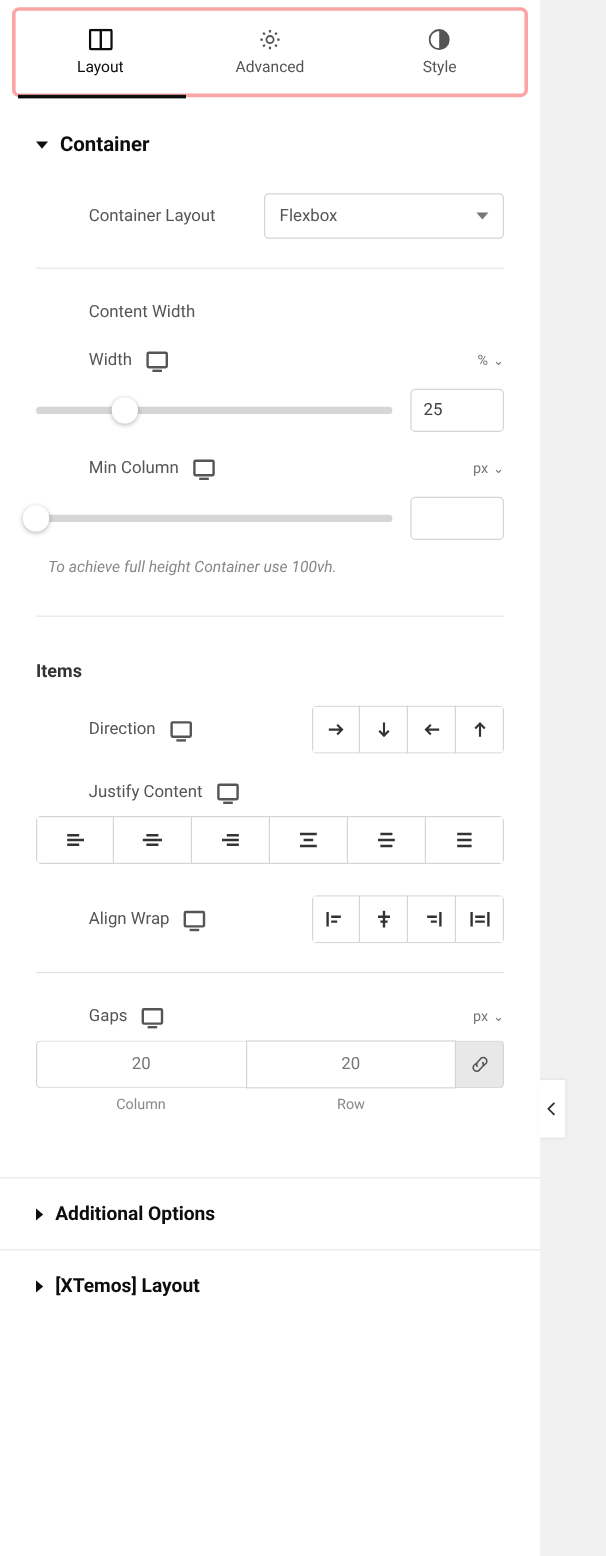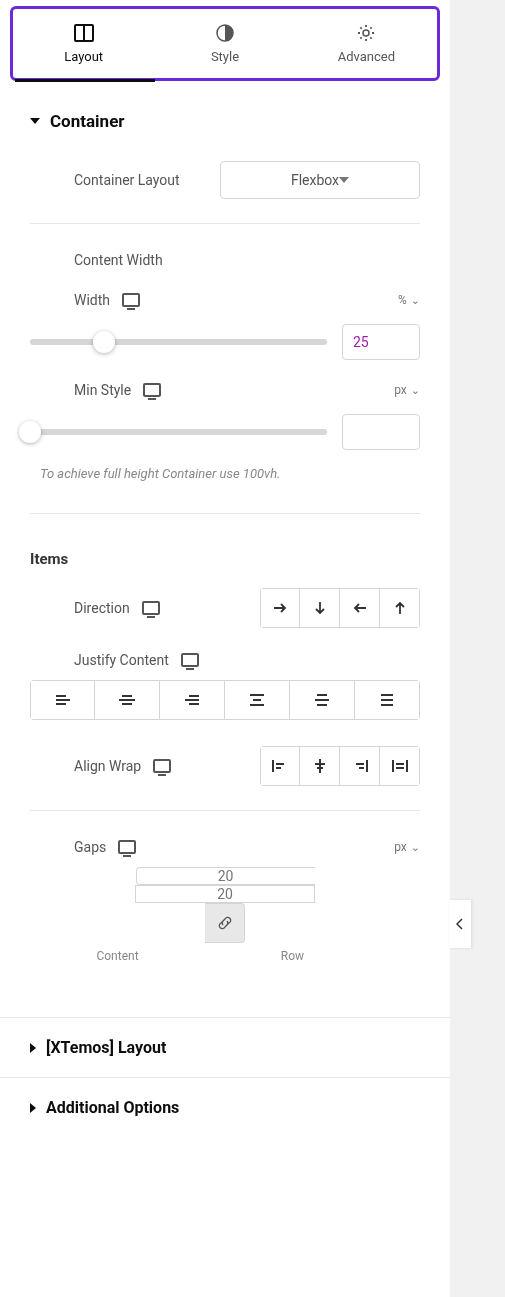--- a/index.html
+++ b/index.html
@@ -2,67 +2,67 @@
 <html><head>
 <meta charset="utf-8">
 <style>
   * { box-sizing: border-box; margin: 0; padding: 0; font-family: -apple-system, BlinkMacSystemFont, "Segoe UI", Roboto, sans-serif; }
   body { background: #fff; width: 505px; height: 1297px; position: relative; }
   .panel { width: 450px; background: #fff; position: relative; }
   .right-strip { position: absolute; left: 450px; top: 0; width: 55px; height: 1297px; background: #f1f1f1; }
   .collapse-btn { position: absolute; left: 449px; top: 900px; width: 22px; height: 48px; background: #fff; box-shadow: 1px 0 3px rgba(0,0,0,0.1); display: flex; align-items: center; justify-content: center; font-size: 14px; color: #333; z-index: 10; }
 
   
-  .tabbar { display: flex; height: 75px; position: relative; border: 3px solid #6d28d9; border-radius: 6px; margin: 6px 10px 10px 10px; }
+  .tabbar { display: flex; height: 75px; position: relative; border: 3px solid #fca5a5; border-radius: 6px; margin: 6px 10px 10px 10px; }
   .tab { flex: 1; display: flex; flex-direction: column; align-items: center; justify-content: center; cursor: pointer; color: #555; gap: 6px; }
   .tab.active { color: #0c0d0e; }
   .tab-icon { width: 20px; height: 20px; display: flex; align-items: center; justify-content: center; }
   .tab-label { font-size: 13px; }
   .active-underline { position: absolute; left: 2px; bottom: -4px; width: 140px; height: 3px; background: #0c0d0e; }
 
   .content { padding: 0 30px; }
   .section-header { display: flex; align-items: center; gap: 10px; padding: 20px 0 18px 0; font-weight: 700; font-size: 17px; color: #0c0d0e; cursor: pointer; }
   .caret { width: 0; height: 0; display: inline-block; }
   .caret-down { border-left: 5px solid transparent; border-right: 5px solid transparent; border-top: 6px solid #0c0d0e; }
   .caret-right { border-top: 5px solid transparent; border-bottom: 5px solid transparent; border-left: 6px solid #0c0d0e; }
 
   hr.sep { border: none; border-top: 1px solid #e6e6e6; margin: 12px 0 16px 0; }
 
   
   .row { display: flex; align-items: center; justify-content: space-between; padding: 12px 0; }
   .row-label { font-size: 14px; color: #555; display: flex; align-items: center; gap: 12px; margin-left: 44px; }
 
-  .select { display: flex; align-items: center; justify-content: center; border: 1px solid #d5d5d5; border-radius: 4px; height: 38px; padding: 0 12px; min-width: 200px; font-size: 14px; color: #555; background: #fff; cursor: pointer; }
+  .select { display: flex; align-items: center; justify-content: space-between; border: 1px solid #d5d5d5; border-radius: 4px; height: 38px; padding: 0 12px; min-width: 200px; font-size: 14px; color: #555; background: #fff; cursor: pointer; }
   .select .sel-caret { border-left: 5px solid transparent; border-right: 5px solid transparent; border-top: 6px solid #777; }
 
   .unit-picker { display: flex; align-items: center; gap: 4px; font-size: 12px; color: #777; cursor: pointer; }
   .unit-picker .chev { font-size: 11px; }
 
   
   .slider-wrap { display: flex; align-items: center; gap: 15px; padding: 4px 0 10px 0; }
   .slider { position: relative; flex: 1; height: 6px; background: #d6d6d6; border-radius: 3px; }
   .slider-thumb { position: absolute; top: 50%; transform: translate(-50%, -50%); width: 22px; height: 22px; border-radius: 50%; background: #fff; box-shadow: 0 1px 4px rgba(0,0,0,0.3); }
-  .num-input { width: 78px; height: 36px; border: 1px solid #d5d5d5; border-radius: 4px; padding: 0 10px; font-size: 14px; color: #a21caf; }
+  .num-input { width: 78px; height: 36px; border: 1px solid #d5d5d5; border-radius: 4px; padding: 0 10px; font-size: 14px; color: #404040; }
 
   .hint { font-size: 13px; color: #888; font-style: italic; padding: 6px 0 20px 0; margin-left: 10px; }
 
   .sub-title { font-weight: 700; font-size: 15px; color: #333; padding: 20px 0 8px 0; }
 
   
   .btn-group { display: inline-flex; border-radius: 4px; overflow: hidden; }
   .btn-group .bg-btn { width: 40px; height: 40px; border: 1px solid #d5d5d5; background: #fff; display: flex; align-items: center; justify-content: center; cursor: pointer; color: #333; font-size: 16px; }
   .btn-group .bg-btn + .bg-btn { border-left: none; }
   .btn-group.wide .bg-btn { width: 65px; }
   .btn-group-row { display: flex; justify-content: flex-start; padding: 8px 0 14px 0; }
 
   .responsive-icon { width: 18px; height: 14px; border: 2px solid #555; border-radius: 2px; position: relative; display: inline-block; }
   .responsive-icon::after { content: ''; position: absolute; bottom: -5px; left: 50%; transform: translateX(-50%); width: 8px; height: 2px; background: #555; }
 
   
-  .gaps-wrap { display: flex; align-items: center; gap: 0; flex-direction: column; }
+  .gaps-wrap { display: flex; align-items: center; gap: 0; }
   .gaps-wrap input { flex: 1; height: 40px; border: 1px solid #d5d5d5; text-align: center; font-size: 14px; color: #777; min-width: 0; }
   .gaps-wrap input:first-child { border-radius: 4px 0 0 4px; border-right: none; }
   .gaps-wrap .link-btn { width: 40px; height: 40px; border: 1px solid #d5d5d5; border-left: none; border-radius: 0 4px 4px 0; background: #e8e8e8; display: flex; align-items: center; justify-content: center; cursor: pointer; }
   .gap-labels { display: flex; padding-top: 6px; font-size: 12px; color: #888; }
   .gap-labels span { flex: 1; text-align: center; }
   .gap-labels .spacer { width: 40px; flex: none; }
 
   .wrap-hint { font-size: 13px; color: #888; font-style: italic; padding: 6px 0 28px 0; line-height: 1.5; }
 
   .bottom-sections { margin-top: 20px; }
@@ -88,35 +88,35 @@
         <svg width="20" height="18" viewBox="0 0 20 18">
             <rect x="1" y="1" width="18" height="16" rx="1" stroke="#0c0d0e" stroke-width="2" fill="none"></rect>
             <line x1="10" y1="1" x2="10" y2="17" stroke="#0c0d0e" stroke-width="2"></line>
           </svg>
       </span>
       <span class="tab-label">Layout</span>
     </div>
     <div class="tab">
       <span class="tab-icon">
         <svg width="18" height="18" viewBox="0 0 18 18">
+            <circle cx="9" cy="9" r="3" fill="none" stroke="#555" stroke-width="1.5"></circle>
+            <path d="M9 1v2M9 15v2M1 9h2M15 9h2M3.3 3.3l1.4 1.4M13.3 13.3l1.4 1.4M14.7 3.3l-1.4 1.4M4.7 13.3l-1.4 1.4" stroke="#555" stroke-width="1.8"></path>
+          </svg>
+      </span>
+      <span class="tab-label">Advanced</span>
+    </div>
+    <div class="tab">
+      <span class="tab-icon">
+        <svg width="18" height="18" viewBox="0 0 18 18">
             <circle cx="9" cy="9" r="8" stroke="#555" stroke-width="1.5" fill="none"></circle>
             <path d="M9 1 A8 8 0 0 1 9 17 Z" fill="#555"></path>
           </svg>
       </span>
       <span class="tab-label">Style</span>
     </div>
-    <div class="tab">
-      <span class="tab-icon">
-        <svg width="18" height="18" viewBox="0 0 18 18">
-            <circle cx="9" cy="9" r="3" fill="none" stroke="#555" stroke-width="1.5"></circle>
-            <path d="M9 1v2M9 15v2M1 9h2M15 9h2M3.3 3.3l1.4 1.4M13.3 13.3l1.4 1.4M14.7 3.3l-1.4 1.4M4.7 13.3l-1.4 1.4" stroke="#555" stroke-width="1.8"></path>
-          </svg>
-      </span>
-      <span class="tab-label">Advanced</span>
-    </div>
     <div class="active-underline"></div>
   </div>
 
   <div class="content">
 
     <div class="section-header">
       <span class="caret caret-down"></span>
       <span>Container</span>
     </div>
 
@@ -146,21 +146,21 @@
     </div>
     <div class="slider-wrap">
       <div class="slider">
         <div class="slider-thumb" style="left: 25%;"></div>
       </div>
       <input class="num-input" value="25" style="">
     </div>
 
     <div class="row">
       <div class="row-label">
-        <span>Min Style</span>
+        <span>Min Column</span>
         <span class="responsive-icon"></span>
       </div>
       <div class="unit-picker">
         <span>px</span>
         <span class="chev">⌄</span>
       </div>
     </div>
     <div class="slider-wrap">
       <div class="slider">
         <div class="slider-thumb" style="left: 0%;"></div>
@@ -309,34 +309,34 @@
     <div class="gaps-wrap">
       <input value="20" style="">
       <input value="20" style="">
       <div class="link-btn">
         <svg width="16" height="16" viewBox="0 0 16 16">
             <path d="M6 10a3 3 0 0 1 0-4l2-2a3 3 0 1 1 4 4l-1 1M10 6a3 3 0 0 1 0 4l-2 2a3 3 0 1 1-4-4l1-1" stroke="#555" stroke-width="1.3" fill="none"></path>
           </svg>
       </div>
     </div>
     <div class="gap-labels">
-      <span>Content</span>
+      <span>Column</span>
       <span>Row</span>
       <span class="spacer"></span>
     </div>
 
 
     <div class="wrap-hint"></div>
 
   </div>
 
   <div class="bottom-sections">
     <div class="bottom-header">
       <span class="caret caret-right"></span>
-      <span>[XTemos] Layout</span>
+      <span>Additional Options</span>
     </div>
     <div class="bottom-header">
       <span class="caret caret-right"></span>
-      <span>Additional Options</span>
+      <span>[XTemos] Layout</span>
     </div>
   </div>
 
 </div>
 
 </body></html>

